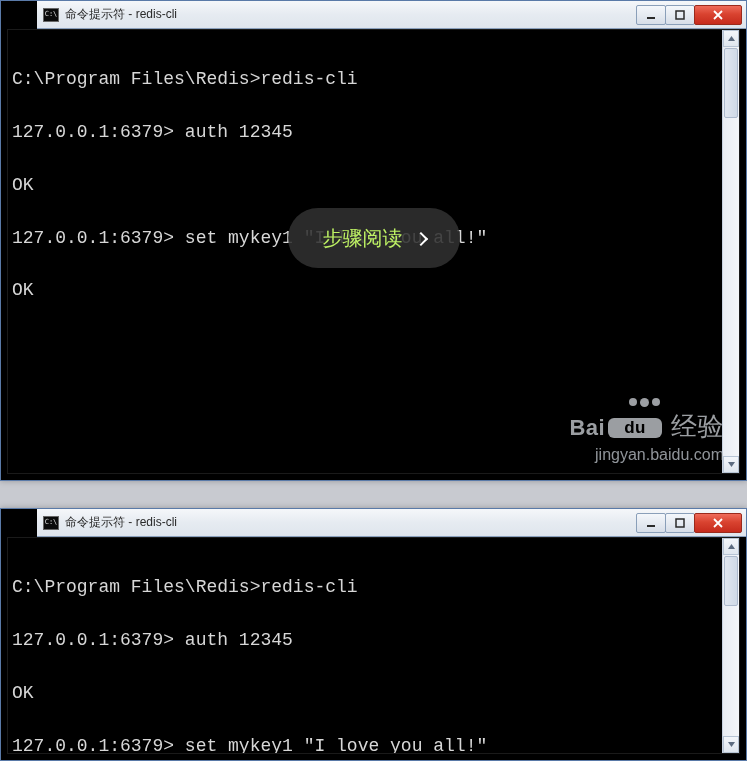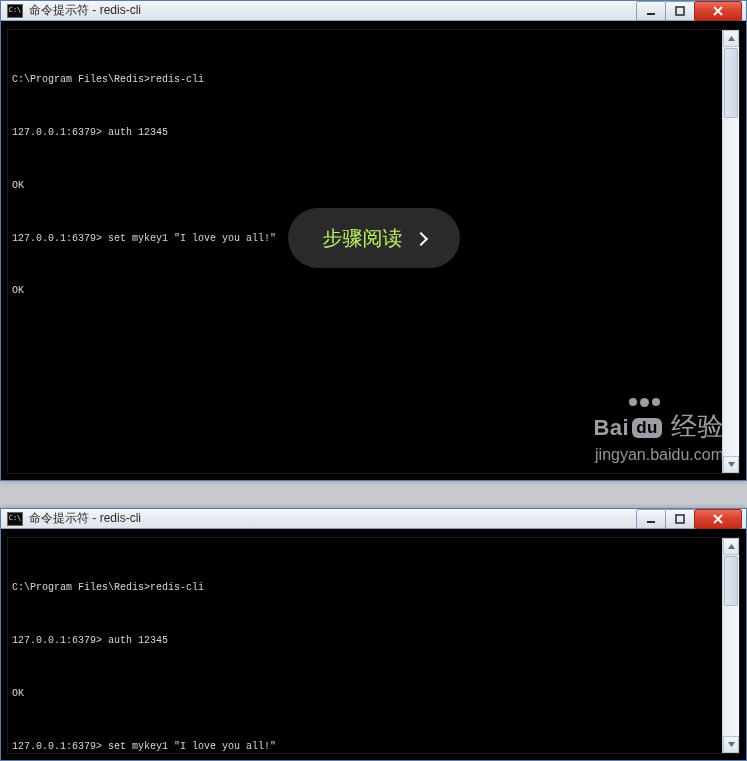--- a/index.html
+++ b/index.html
@@ -12,26 +12,27 @@
     }
     .window {
       position: absolute;
       background: #000;
       border: 1px solid #5a7aa8;
       box-shadow: 0 0 6px rgba(0,0,0,.25);
     }
     .window1 { left: 0; top: 0; width: 747px; height: 481px; }
     .window2 { left: 0; top: 508px; width: 747px; height: 253px; }
     .titlebar {
-      height: 20px;
+      height: 28px;
       background: linear-gradient(to bottom, #f5f7fa 0%, #e6ebf1 50%, #dfe5ed 100%);
       display: flex;
       align-items: center;
       padding: 0 4px 0 6px;
       border-bottom: 1px solid #8aa0bd;
+      margin-left: 36px;
     }
     .title-icon {
       width: 16px; height: 14px;
       background: #0b0b0b;
       border: 1px solid #666;
       margin-right: 6px;
       position: relative;
       display: flex; align-items: center; justify-content: center;
       font-size: 9px; color: #ccc; font-family: monospace;
     }
@@ -61,21 +62,21 @@
       position: absolute;
       left: 6px; right: 6px; top: 28px; bottom: 6px;
       background: #000;
       border: 1px solid #1a1a1a;
       display: flex;
     }
     .term-content {
       flex: 1;
       color: #d7d7d7;
       font-family: "Consolas","Courier New",monospace;
-      font-size: 10px;
+      font-size: 18px;
       line-height: 17.6px;
       padding: 6px 4px 4px 4px;
       white-space: pre;
       overflow: hidden;
     }
     .term-scroll {
       width: 17px;
       background: linear-gradient(to right, #e9edf3, #f4f6f9);
       border-left: 1px solid #c9d3e0;
       position: relative;
@@ -124,21 +125,21 @@
       opacity: .75;
     }
     .wm-paw { display:flex; justify-content:flex-end; gap:3px; margin-bottom:2px; margin-right:64px;}
     .wm-paw span{
       width:8px;height:8px;border-radius:50%;background:#cfd3d8;display:inline-block;
     }
     .wm-paw span:nth-child(2){ width:9px;height:9px;}
     .wm-line1 { font-size: 22px; font-weight: bold; letter-spacing: .5px; }
     .wm-line1 .du {
       display:inline-block;background:#cfd3d8;color:#000;border-radius:6px;
-      padding:0 4px;font-size:17px;line-height:20px;vertical-align:2px;margin:0 3px;
+      padding:0 16px;font-size:17px;line-height:20px;vertical-align:2px;margin:0 3px;
     }
     .wm-line1 .jy { font-family:"Microsoft YaHei",sans-serif; font-weight:normal; margin-left:6px; font-size:26px;}
     .wm-line2 { font-size: 16px; color:#bfc5cc; margin-top:2px; }
     .line { display:block; }
   </style>
 </head>
 <body>
 
 <div class="window window1">
   <div class="titlebar">

